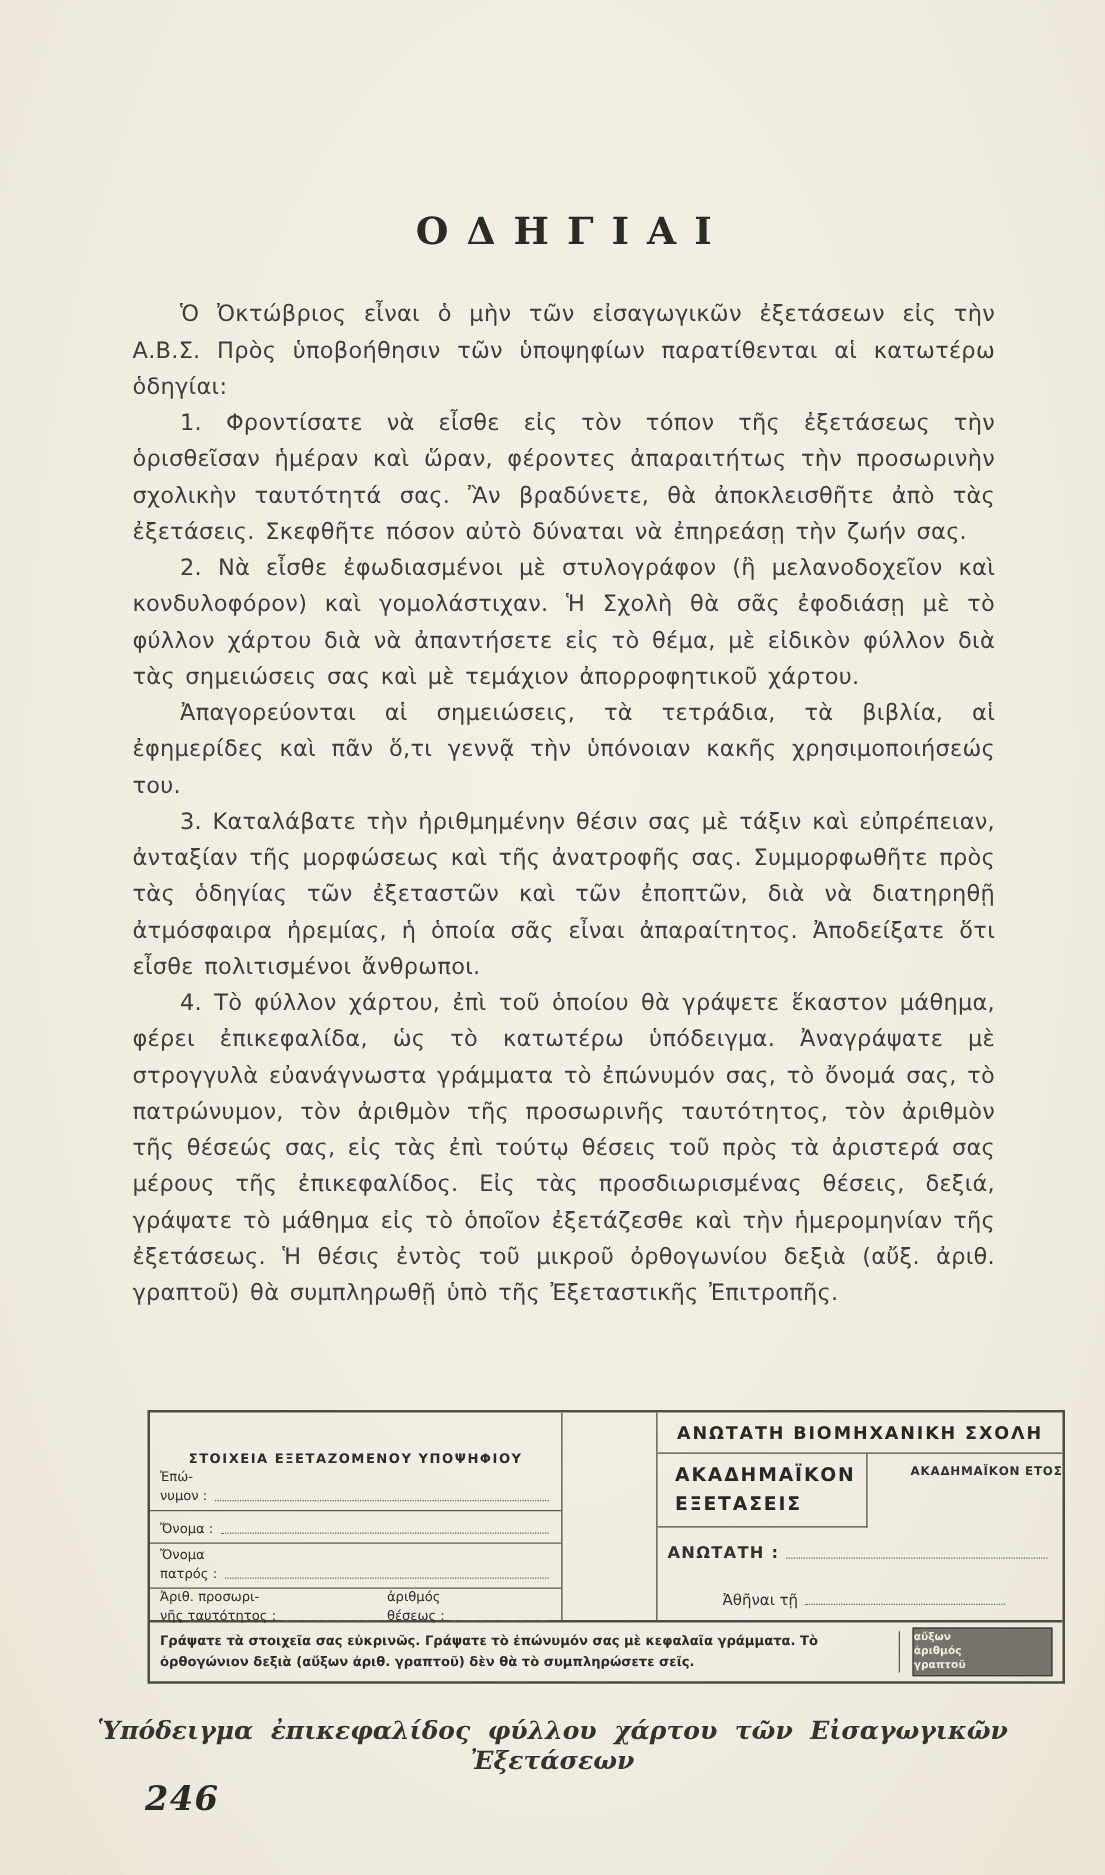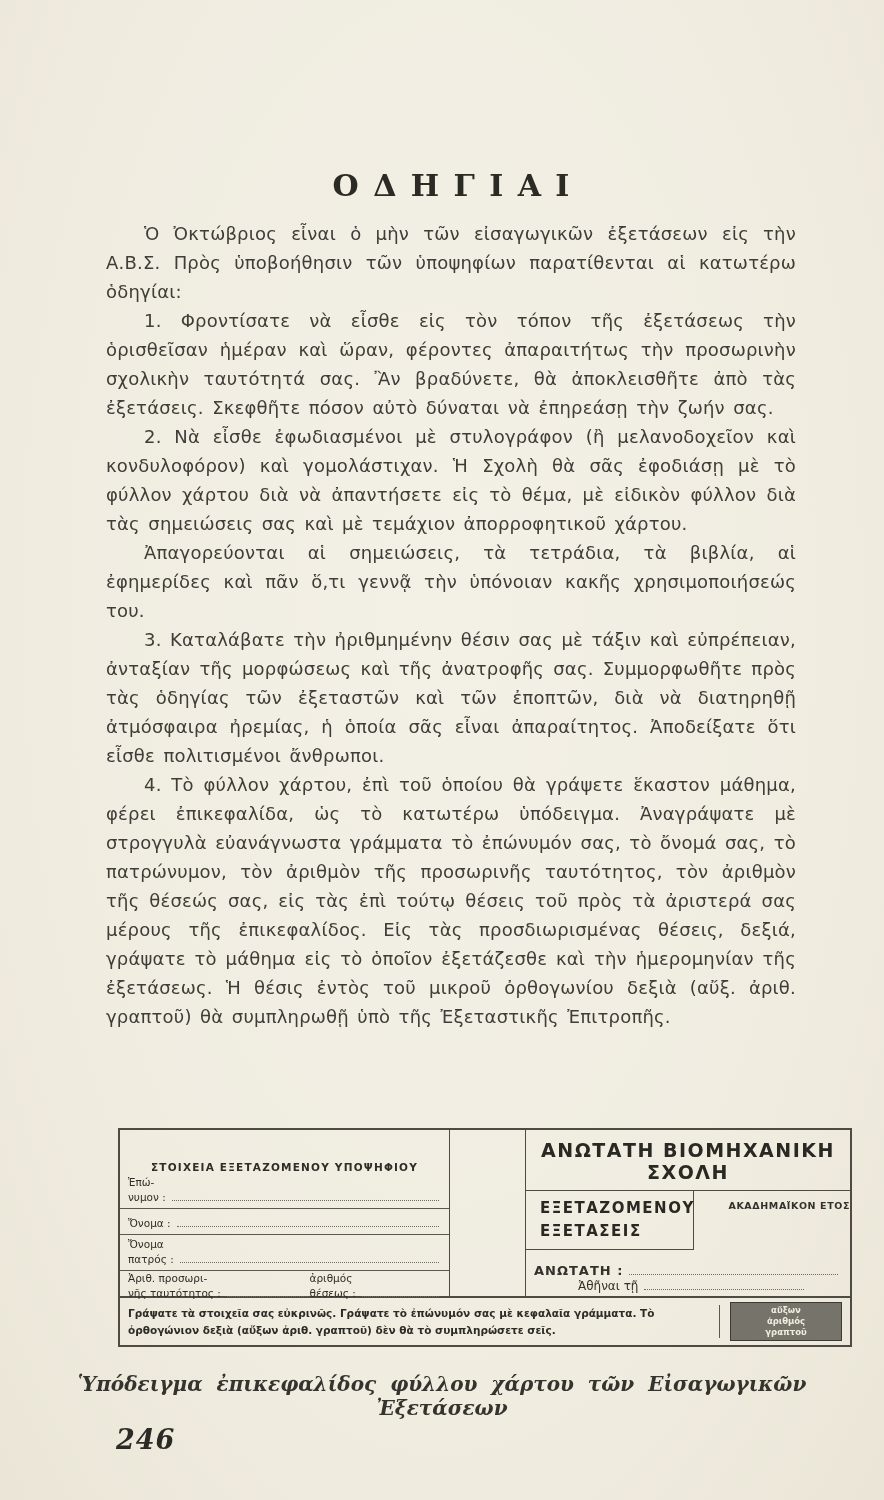--- a/index.html
+++ b/index.html
@@ -19,21 +19,21 @@
   .title {
     font-family:"DejaVu Serif", serif;
     font-size:30px; font-weight:bold; color:#2b2a25;
     text-align:center; letter-spacing:0.48em; text-indent:0.48em;
   }
   .subtitle {
     margin-top:28px;
     font-size:24px; font-weight:bold; color:#2e2c27;
     text-align:center; letter-spacing:0.4px;
   }
-  .body-text { margin-top:16px; }
+  .body-text { margin-top:34px; }
   .para {
     font-size:18px; line-height:29px;
     text-align:justify;
     text-indent:38px;
     word-spacing:2.5px; letter-spacing:0.2px;
     color:#3f3d37;
   }
   
   .form {
     position:absolute; left:118px; top:1128px; width:734px;
@@ -67,21 +67,21 @@
   .pair-right { width:42%; }
   .dots {
     flex:1; height:1em;
     border-bottom:1.5px dotted #6d6a5e;
     margin:0 2px 3px 6px;
   }
   .form-gap { width:76px; border-right:1.5px solid #4e4b42; }
   .fr { flex:1; display:flex; flex-direction:column; }
   .fr-header {
     padding:9px 2px 7px;
-    font-size:19px; font-weight:bold; text-align:center; letter-spacing:1.5px;
+    font-size:14px; font-weight:bold; text-align:center; letter-spacing:1.5px;
     color:#2a2823;
     border-bottom:1.5px solid #4e4b42;
   }
   .fr-row1 { display:flex; }
   .exam-box {
     width:168px;
     border-right:1.5px solid #4e4b42; border-bottom:1.5px solid #4e4b42;
     padding:6px 0 7px 14px;
     font-size:15px; font-weight:bold; letter-spacing:1.5px; line-height:1.5;
     color:#2a2823;
@@ -112,21 +112,21 @@
     font-size:10.5px; font-weight:bold; line-height:1.55;
     color:#2d2b26;
     border-right:1px solid #5a574d;
     padding-right:12px; margin-right:10px;
   }
   .serial-box {
     width:112px;
     border:1.5px solid #3d3b34;
     background:#75736a; color:#f0ede0;
     font-size:8.5px; font-weight:bold; line-height:1.3;
-    text-align:center; padding:2px 0;
+    text-align:left; padding:2px 0;
   }
   
   .caption {
     position:absolute; left:62px; top:1372px; width:760px;
     font-family:"DejaVu Serif", serif;
     font-style:italic; font-weight:bold;
     font-size:20px; color:#35332d;
     text-align:center; word-spacing:7px;
   }
   .page-number {
@@ -198,21 +198,21 @@
           </div>
         </div>
       </div>
 
       <div class="form-gap"></div>
 
       <div class="fr">
         <div class="fr-header">ΑΝΩΤΑΤΗ ΒΙΟΜΗΧΑΝΙΚΗ ΣΧΟΛΗ</div>
         <div class="fr-row1">
           <div class="exam-box">
-            <div>ΕΞΕΤΑΖΟΜΕΝΟΥ</div>
+            <div>ΑΚΑΔΗΜΑΪΚΟΝ</div>
             <div>ΕΞΕΤΑΣΕΙΣ</div>
           </div>
           <div class="year-label">ΑΚΑΔΗΜΑΪΚΟΝ ΕΤΟΣ</div>
         </div>
         <div class="fr-subject">
           <span>ΑΝΩΤΑΤΗ :</span>
           <span class="dots"></span>
         </div>
         <div class="fr-date">
           <span>Ἀθῆναι τῇ</span>

